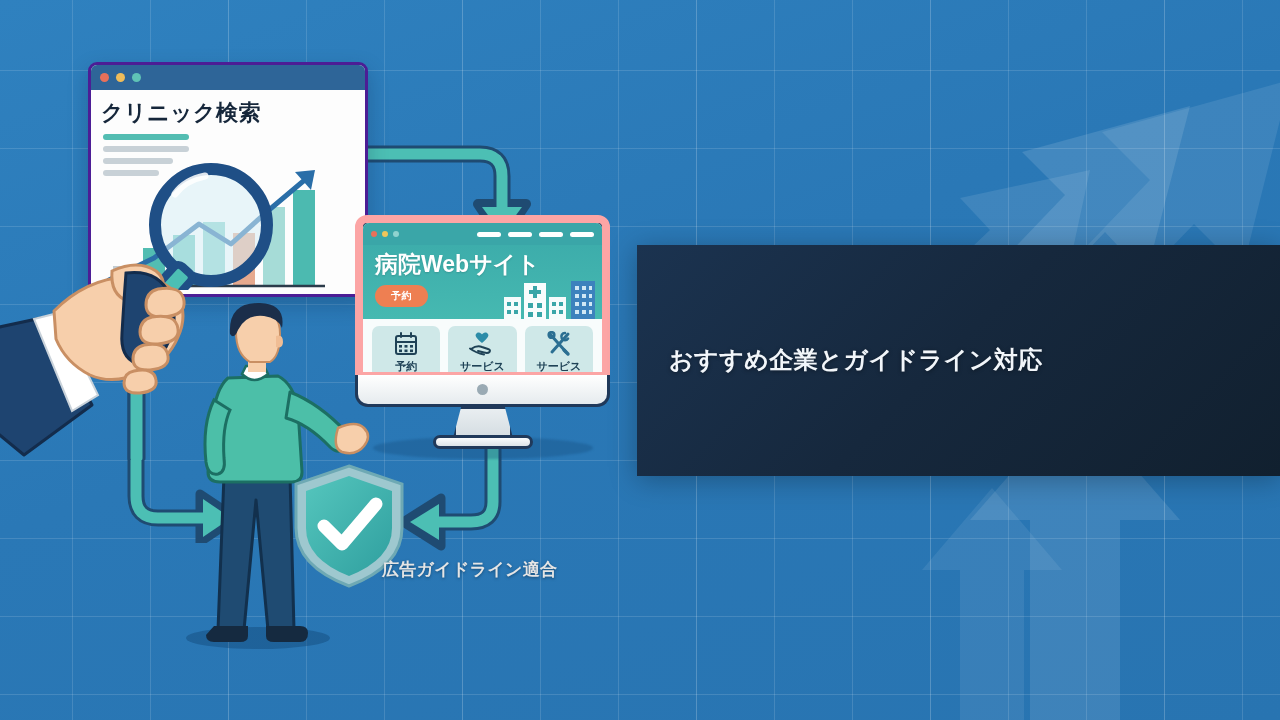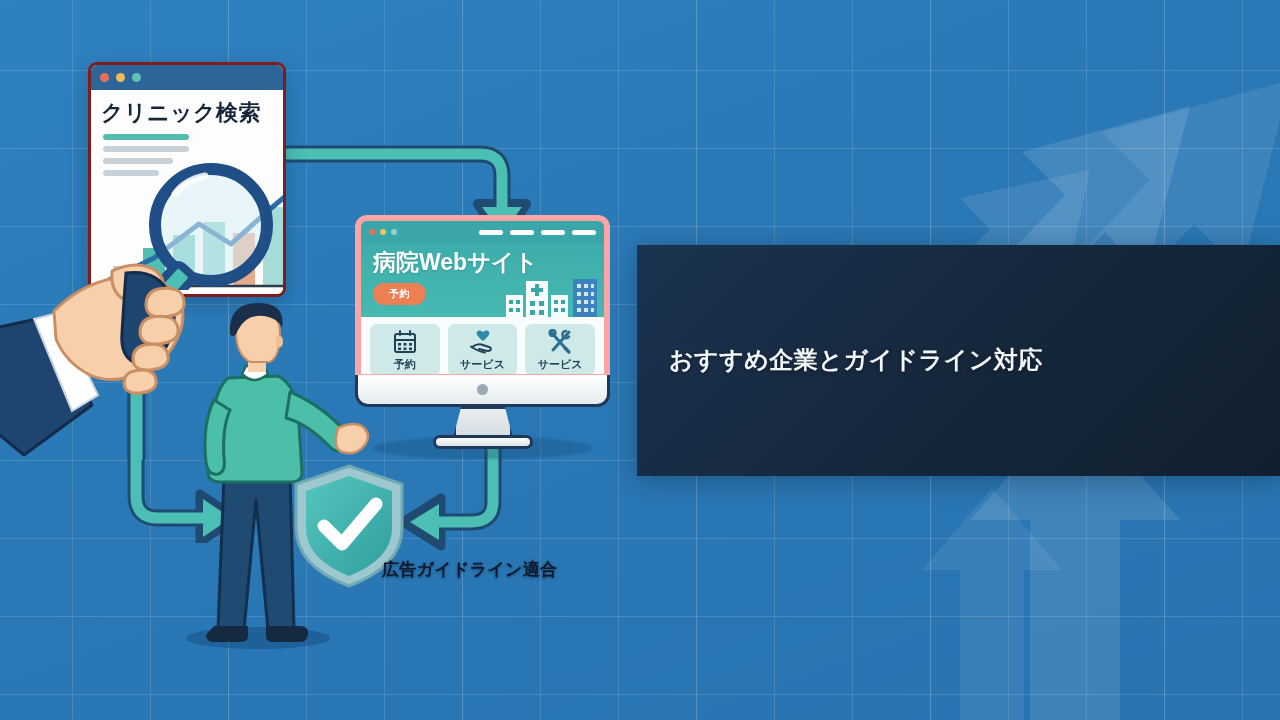--- a/index.html
+++ b/index.html
@@ -49,43 +49,43 @@
     color:#f2f6fa;font-size:24px;line-height:1.1;font-weight:700;
     letter-spacing:.5px;white-space:nowrap;
     text-shadow:0 1px 4px rgba(0,0,0,.4);
   }
 
   
   .flow{position:absolute;pointer-events:none;}
 
   
   .browser{
-    position:absolute;left:88px;top:62px;width:198px;height:235px;
+    position:absolute;left:88px;top:62px;width:280px;height:235px;
     border-radius:9px;background:#fbfcfc;
-    border:3px solid #7f1d1d;overflow:hidden;
+    border:3px solid #4c1d95;overflow:hidden;
     box-shadow:0 8px 20px rgba(10,40,70,.26);
   }
   .browser-bar{height:25px;background:#2e6598;display:flex;align-items:center;padding:0 9px;gap:7px;}
   .dot{width:9px;height:9px;border-radius:50%;}
   .dot.r{background:#e8705a;} .dot.y{background:#efbc5a;} .dot.g{background:#5fc3b6;}
   .browser-body{position:relative;height:calc(100% - 25px);background:#fdfdfd;padding:8px 10px 0 10px;}
   .bw-title{font-size:22px;font-weight:700;color:#15263a;letter-spacing:.5px;white-space:nowrap;}
   .bw-lines{position:absolute;left:12px;top:44px;width:86px;}
   .bw-line{height:6px;border-radius:3px;margin-bottom:6px;}
   .bw-line.acc{background:#53bdb2;width:86px;}
   .bw-line.g1{background:#c8d1d7;width:86px;}
   .bw-line.g2{background:#c8d1d7;width:70px;}
   .bw-line.g3{background:#c8d1d7;width:56px;}
   .bw-chart{position:absolute;left:8px;right:6px;bottom:4px;height:128px;}
 
   
   .monitor{position:absolute;left:355px;top:215px;width:255px;height:250px;}
   .mon-screen{
     position:absolute;left:0;top:0;width:255px;height:165px;
-    background:#1d3a5c;border:6px solid #fca5a5;border-radius:12px 12px 3px 3px;
+    background:#1d3a5c;border:8px solid #fca5a5;border-radius:12px 12px 3px 3px;
     overflow:hidden;
   }
   .mon-inner{position:absolute;inset:0;background:#f4fbfb;border-radius:6px 6px 0 0;overflow:hidden;}
   .mon-top{position:relative;height:22px;background:#3aa6a8;display:flex;align-items:center;padding:0 8px;gap:5px;}
   .mdot{width:6px;height:6px;border-radius:50%;}
   .mdot.r{background:#e8705a;} .mdot.y{background:#efc65a;} .mdot.g{background:#8fd3cf;}
   .mon-nav{margin-left:auto;display:flex;gap:7px;}
   .mon-nav i{display:block;width:24px;height:5px;border-radius:3px;background:#fff;}
   .mon-hero{position:relative;height:74px;background:linear-gradient(180deg,#3dadab 0%,#46b9b1 100%);padding:4px 0 0 12px;overflow:hidden;}
   .mon-hero-title{font-size:23px;font-weight:700;color:#fff;letter-spacing:0;white-space:nowrap;text-shadow:0 1px 2px rgba(0,0,0,.15);}
@@ -118,21 +118,21 @@
   }
   .mon-shadow{
     position:absolute;left:18px;top:222px;width:220px;height:22px;border-radius:50%;
     background:rgba(16,70,116,.30);filter:blur(1px);
   }
 
   
   .shield-wrap{position:absolute;left:288px;top:462px;width:122px;height:128px;}
   .shield-label{
     position:absolute;left:382px;top:558px;
-    font-size:17px;font-weight:700;color:#0f172a;white-space:nowrap;
+    font-size:17px;font-weight:700;color:#e5e5e5;white-space:nowrap;
     text-shadow:0 1px 3px rgba(8,38,64,.55);letter-spacing:.3px;
   }
 
   
   .person{position:absolute;left:186px;top:300px;width:190px;height:350px;}
   .hand{position:absolute;left:0px;top:255px;width:210px;height:205px;}
 </style>
 </head>
 <body>
 

